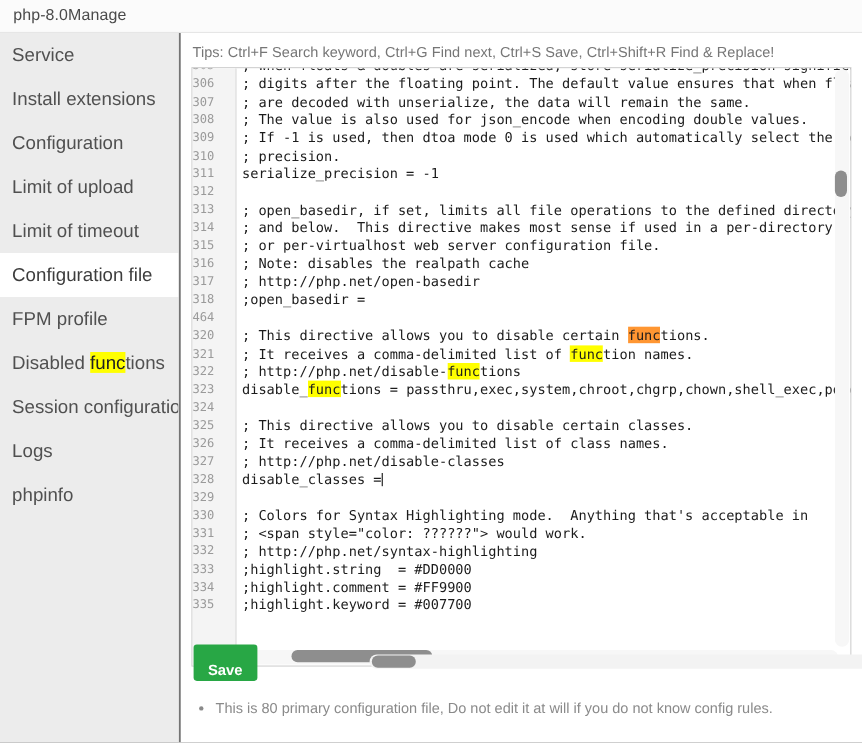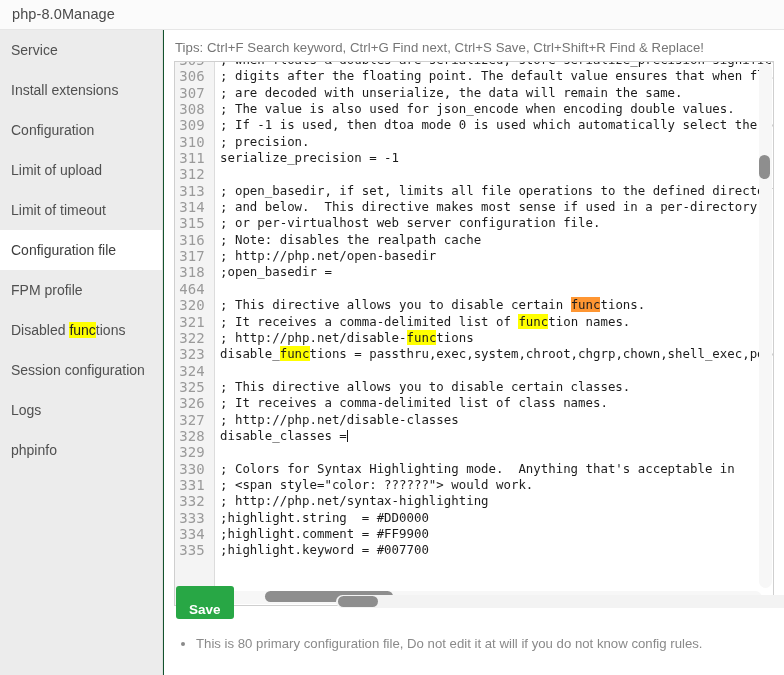--- a/index.html
+++ b/index.html
@@ -6,21 +6,21 @@
   html, body {
     margin: 0; padding: 0;
     width: 784px; height: 675px;
     background: #ffffff;
     font-family: "Liberation Sans", sans-serif;
     overflow: hidden;
   }
   #app {
     position: relative;
     width: 784px; height: 675px;
-    background: #14532d;
+    background: #000000;
   }
 
   
   .titlebar {
     position: absolute; left: 0; top: 0;
     width: 784px; height: 30px;
     background: #fbfbfb;
     border-bottom: 1px solid #e6e6e6;
   }
   .titlebar .title {
@@ -35,21 +35,21 @@
     position: absolute; left: 0; top: 30px;
     width: 163px; height: 645px;
     background: #ececec;
     border-right: 1px solid #dedede;
   }
   .nav-item {
     position: relative;
     height: 40px;
     line-height: 40px;
     padding-left: 11px;
-    font-size: 14px;
+    font-size: 17px;
     color: #505050;
     white-space: nowrap;
     overflow: hidden;
   }
   .nav-item.active {
     background: #ffffff;
     color: #3d3d3d;
   }
   .hl-y { background: #ffff00; color: #202020; }
 
@@ -77,23 +77,23 @@
   .gutter {
     position: absolute; left: 0; top: 0;
     width: 40px; height: 545px;
     background: #f4f4f4;
     border-right: 1px solid #dcdcdc;
   }
   .gutter-inner { position: absolute; left: 0; top: -10px; width: 40px; }
   .gutter-inner .ln {
     height: 16.35px; line-height: 16.35px;
     font-family: "DejaVu Sans Mono", monospace;
-    font-size: 14px;
+    font-size: 11px;
     color: #9a9a9a;
-    text-align: center;
+    text-align: left;
     padding-right: 6px;
   }
   .code {
     position: absolute; left: 41px; top: 0;
     width: 559px; height: 545px;
     overflow: hidden;
   }
   .code-inner { position: absolute; left: 4px; top: -10px; white-space: pre; }
   .code-inner .cl {
     height: 16.35px; line-height: 16.35px;

